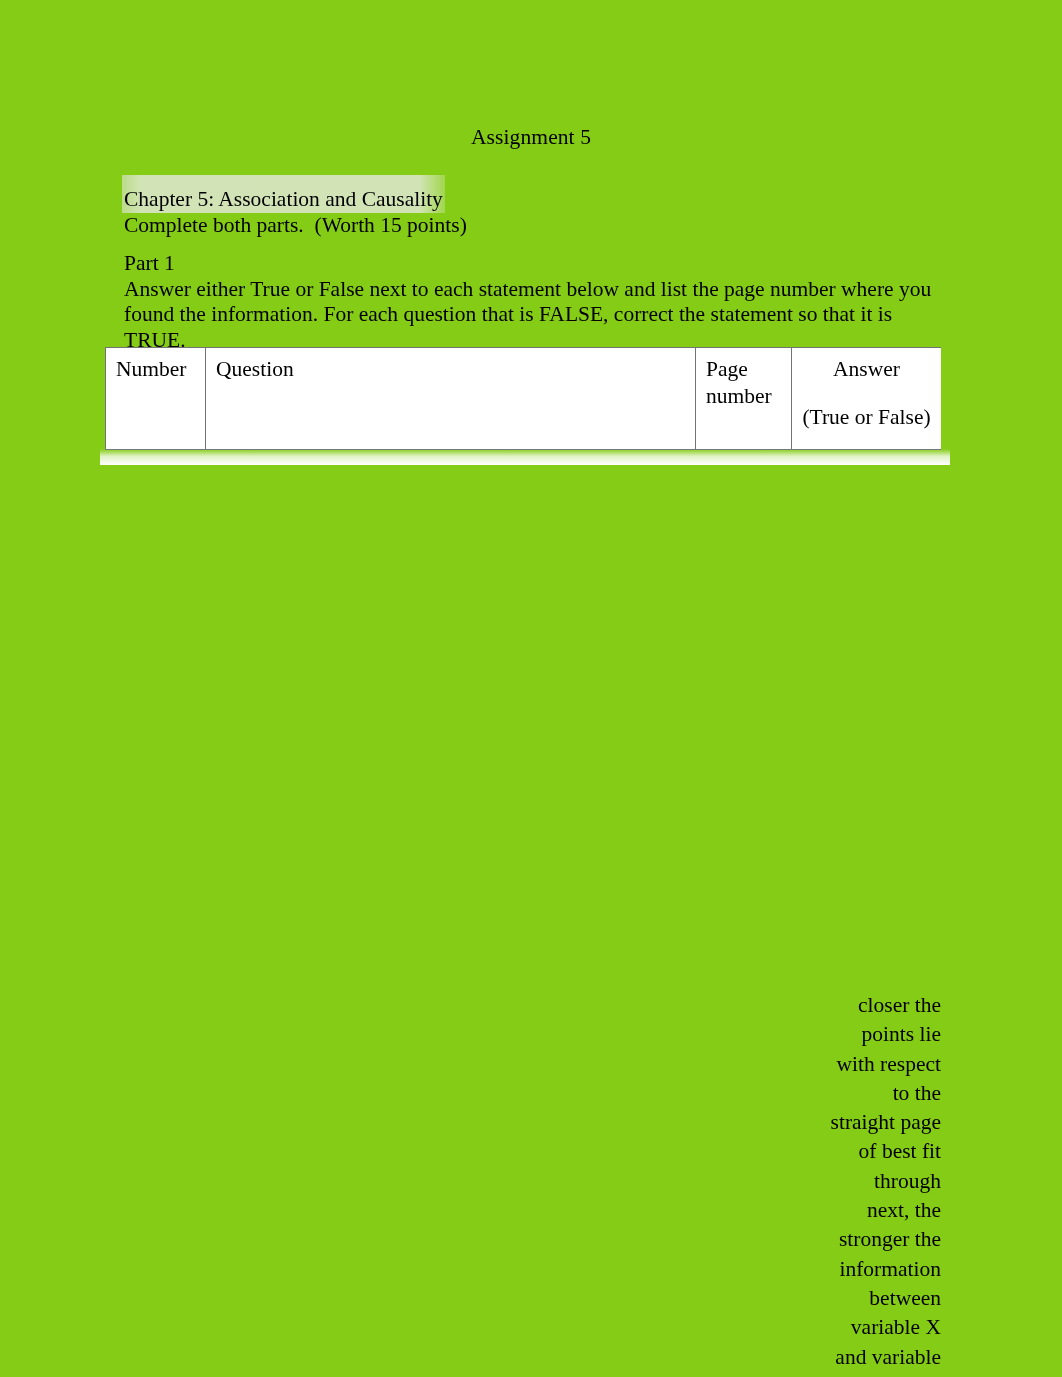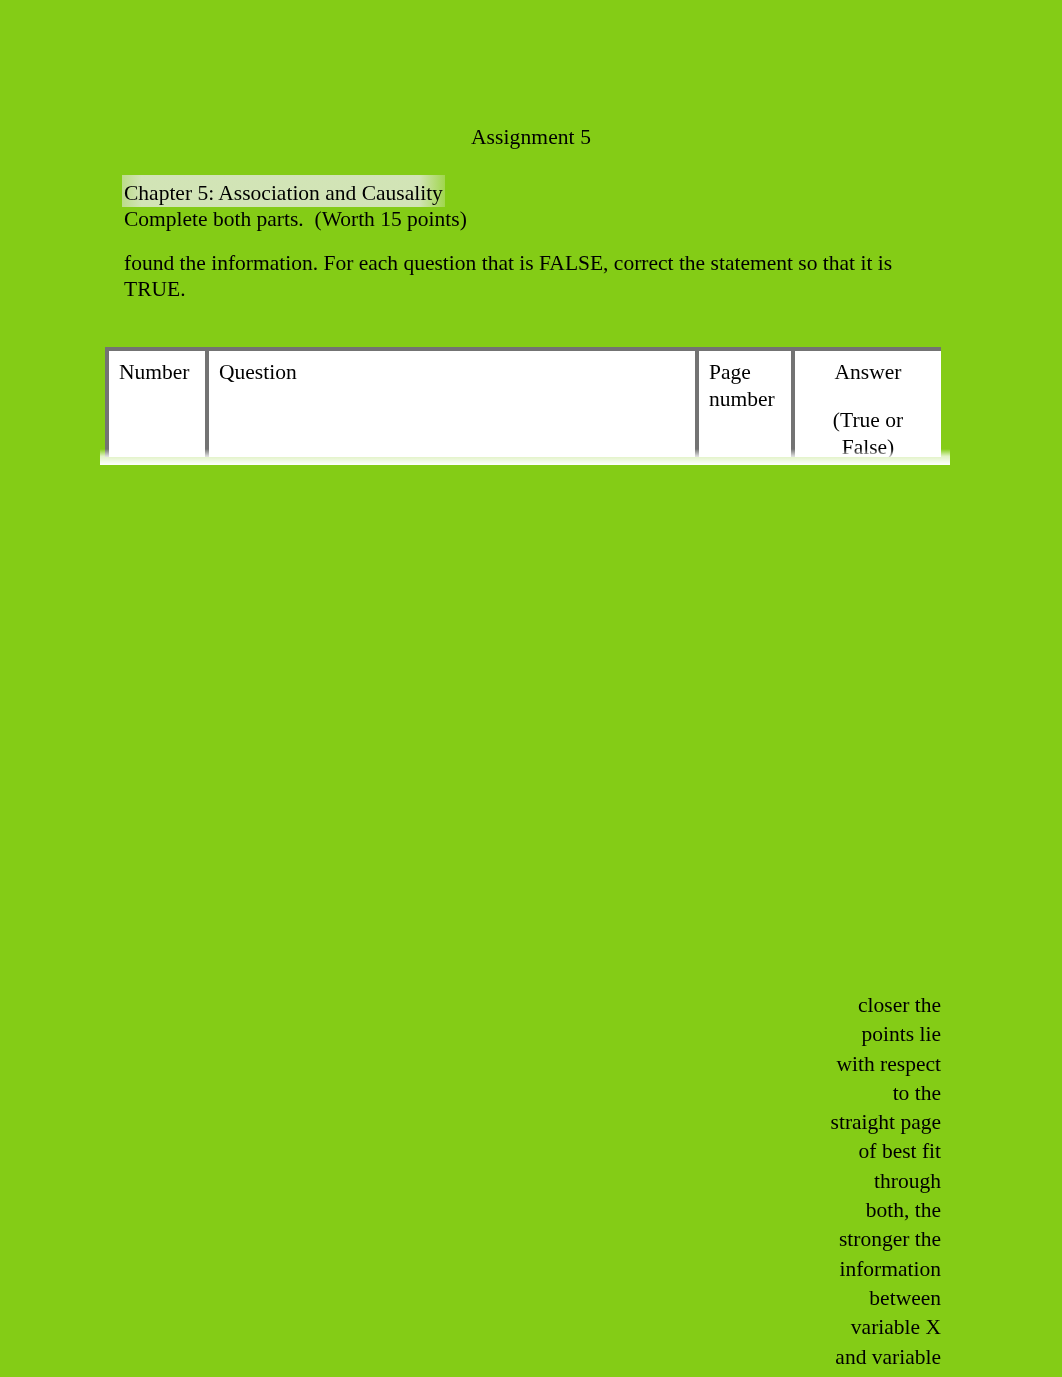--- a/index.html
+++ b/index.html
@@ -51,21 +51,21 @@
     line-height: 25px;
     white-space: pre;
   }
   .intro-line.highlighted {
     display: inline-block;
     background: linear-gradient(to right,
                 rgba(233,233,233,0.55) 0%,
                 rgba(236,236,236,0.75) 6%,
                 rgba(236,236,236,0.75) 92%,
                 rgba(246,246,246,0.25) 100%);
-    padding: 6px 2px 1px 2px;
+    padding: 12px 2px 1px 2px;
     margin-left: -2px;
   }
 
   
   .part-block {
     position: absolute;
     left: 124px;
     top: 251px;
     width: 816px;
   }
@@ -91,21 +91,21 @@
   }
   .qtable-inner {
     position: absolute;
     left: 0;
     top: 0;
     width: 836px;
     border-collapse: collapse;
     table-layout: fixed;
   }
   .qtable-inner td {
-    border: 4px solid #737373;
+    border: 1px solid #737373;
     vertical-align: top;
     padding: 8px 10px 8px 10px;
     font-size: 21.5px;
     line-height: 27px;
     background: #ffffff;
   }
   .col-number  { width: 100px; }
   .col-question{ width: 490px; }
   .col-page    { width: 96px;  text-align: left; }
   .col-answer  { width: 150px; text-align: center; }
@@ -145,20 +145,22 @@
 <div class="page">
 
   <div class="doc-title">Assignment 5</div>
 
   <div class="intro-block">
     <div class="intro-line"><span class="intro-line highlighted">Chapter 5: Association and Causality</span></div>
     <div class="intro-line">Complete both parts.  (Worth 15 points)</div>
   </div>
 
   <div class="part-block">
+    <div class="part-heading">Part 1</div>
+    <div class="part-instructions">Answer either True or False next to each statement below and list the page number where you</div>
     <div class="part-instructions">found the information. For each question that is FALSE, correct the statement so that it is TRUE.</div>
   </div>
 
   <div class="qtable">
     <table class="qtable-inner">
       <colgroup>
         <col class="col-number">
         <col class="col-question">
         <col class="col-page">
         <col class="col-answer">
@@ -179,21 +181,21 @@
   <div class="table-cut"></div>
 
   <div class="answer-continued">
       <span class="ac-line">closer the</span>
       <span class="ac-line">points lie</span>
       <span class="ac-line">with respect</span>
       <span class="ac-line">to the</span>
       <span class="ac-line">straight page</span>
       <span class="ac-line">of best fit</span>
       <span class="ac-line">through</span>
-      <span class="ac-line">both, the</span>
+      <span class="ac-line">next, the</span>
       <span class="ac-line">stronger the</span>
       <span class="ac-line">information</span>
       <span class="ac-line">between</span>
       <span class="ac-line">variable X</span>
       <span class="ac-line">and variable</span>
     </div>
 
 </div>
 
 </body></html>

